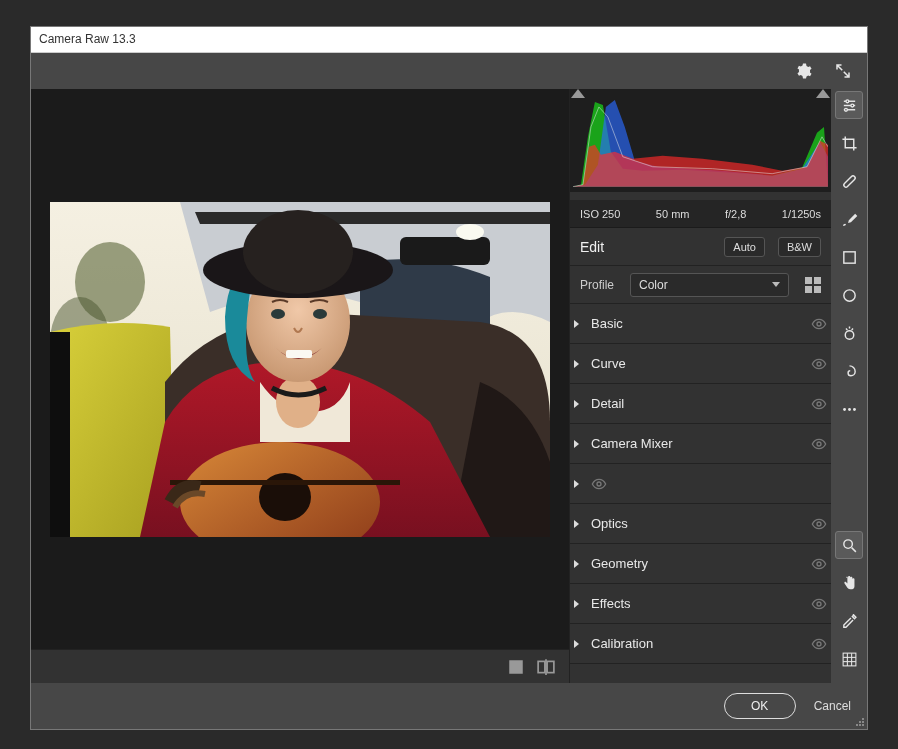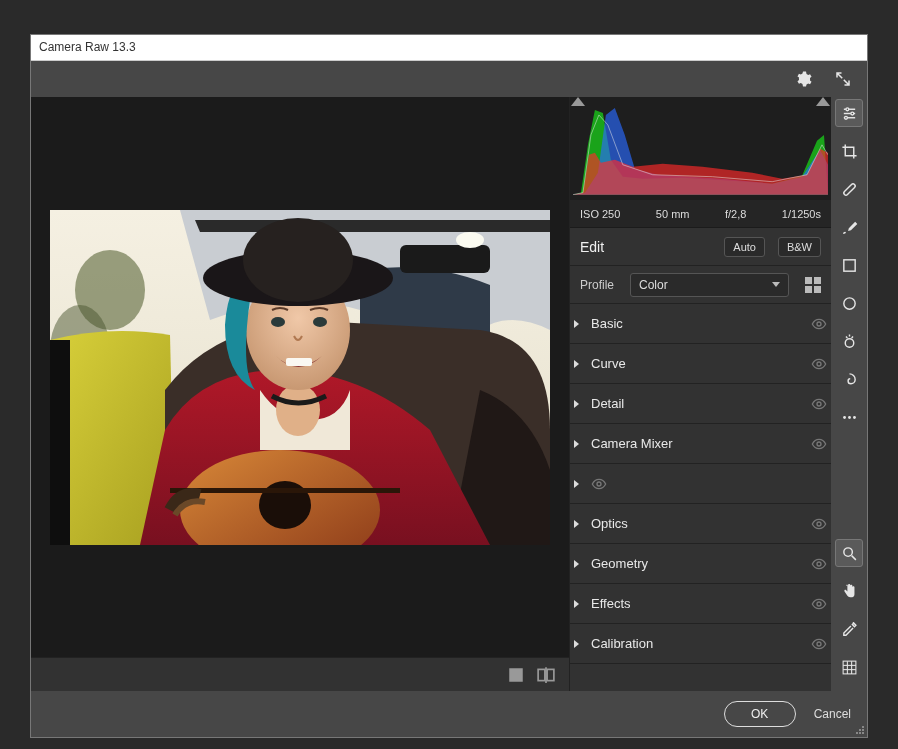--- a/index.html
+++ b/index.html
@@ -1,35 +1,35 @@
 <!DOCTYPE html>
 <html><head>
 <meta charset="utf-8">
 <style>
   * { box-sizing: border-box; margin: 0; padding: 0; font-family: "Segoe UI", Arial, sans-serif; }
   body { background: #2a2a2a; width: 898px; height: 749px; overflow: hidden; }
-  .window { position: absolute; left: 30px; top: 34px; width: 838px; height: 704px; background: #fff; border: 1px solid #777; display: flex; flex-direction: column; }
+  .window { position: absolute; left: 30px; top: 26px; width: 838px; height: 704px; background: #fff; border: 1px solid #777; display: flex; flex-direction: column; }
   .titlebar { height: 26px; background: #fff; color: #333; font-size: 12px; padding: 5px 8px; border-bottom: 1px solid #ccc; }
   .app { flex: 1; background: #474747; display: flex; flex-direction: column; position: relative; }
   .topbar { height: 36px; display: flex; justify-content: flex-end; align-items: center; gap: 12px; padding-right: 10px; }
   .icon-btn { width: 28px; height: 28px; display: flex; align-items: center; justify-content: center; color: #e6e6e6; cursor: pointer; }
   .icon-btn svg { width: 18px; height: 18px; }
   .content { flex: 1; display: flex; }
   .preview-col { flex: 1; display: flex; flex-direction: column; }
   .preview-area { flex: 1; background: #1b1b1b; display: flex; align-items: center; justify-content: center; position: relative; }
   .photo { width: 500px; height: 335px; background: #000; position: relative; overflow: hidden; }
   .preview-footer { height: 34px; background: #323232; border-top: 1px solid #222; display: flex; justify-content: flex-end; align-items: center; gap: 12px; padding: 0 14px; }
   .preview-footer .mini-icon { width: 18px; height: 18px; color: #999; display:flex; align-items:center; justify-content:center; }
   .side-panel { width: 262px; background: #323232; display: flex; flex-direction: column; border-left: 1px solid #222; }
   .histo-wrap { height: 103px; background: #1e1e1e; position: relative; }
   .clip-tri { position: absolute; top: 0; width: 0; height: 0; border-left: 7px solid transparent; border-right: 7px solid transparent; border-bottom: 9px solid #999; }
   .clip-left { left: 1px; }
   .clip-right { right: 1px; }
   .histogram { position: absolute; left: 3px; right: 3px; bottom: 4px; top: 8px; }
-  .meta-row { height: 28px; display: flex; align-items: center; justify-content: space-between; padding: 0 10px; color: #dcdcdc; font-size: 11px; background: #252525; border-bottom: 1px solid #1b1b1b; }
+  .meta-row { height: 28px; display: flex; align-items: center; justify-content: space-between; padding: 0 10px; color: #dcdcdc; font-size: 11px; background: #252525; border-bottom: 1px solid #1b1b1b; margin-top: 8px; }
   .edit-header { height: 38px; display: flex; align-items: center; justify-content: space-between; padding: 0 10px; border-bottom: 1px solid #222; }
   .edit-header .title { color: #f0f0f0; font-size: 14px; font-weight: 500; }
   .mini-btn { background: #2a2a2a; border: 1px solid #555; color: #ddd; font-size: 11px; padding: 3px 8px; border-radius: 3px; cursor: pointer; }
   .mini-group { display: flex; gap: 13px; }
   .profile-row { height: 38px; display: flex; align-items: center; gap: 16px; padding: 0 10px; border-bottom: 1px solid #222; color: #ccc; font-size: 12px; }
   .select { flex: 1; background: #2a2a2a; border: 1px solid #555; color: #ddd; height: 24px; display: flex; align-items: center; justify-content: space-between; padding: 0 8px; border-radius: 3px; font-size: 12px; cursor: pointer; }
   .chev { width: 0; height: 0; border-left: 4px solid transparent; border-right: 4px solid transparent; border-top: 5px solid #bbb; }
   .grid-ic { width: 16px; height: 16px; display: grid; grid-template-columns: 1fr 1fr; grid-template-rows: 1fr 1fr; gap: 2px; }
   .grid-ic div { background: #bbb; }
   .panels { flex: 1; overflow: hidden; }

